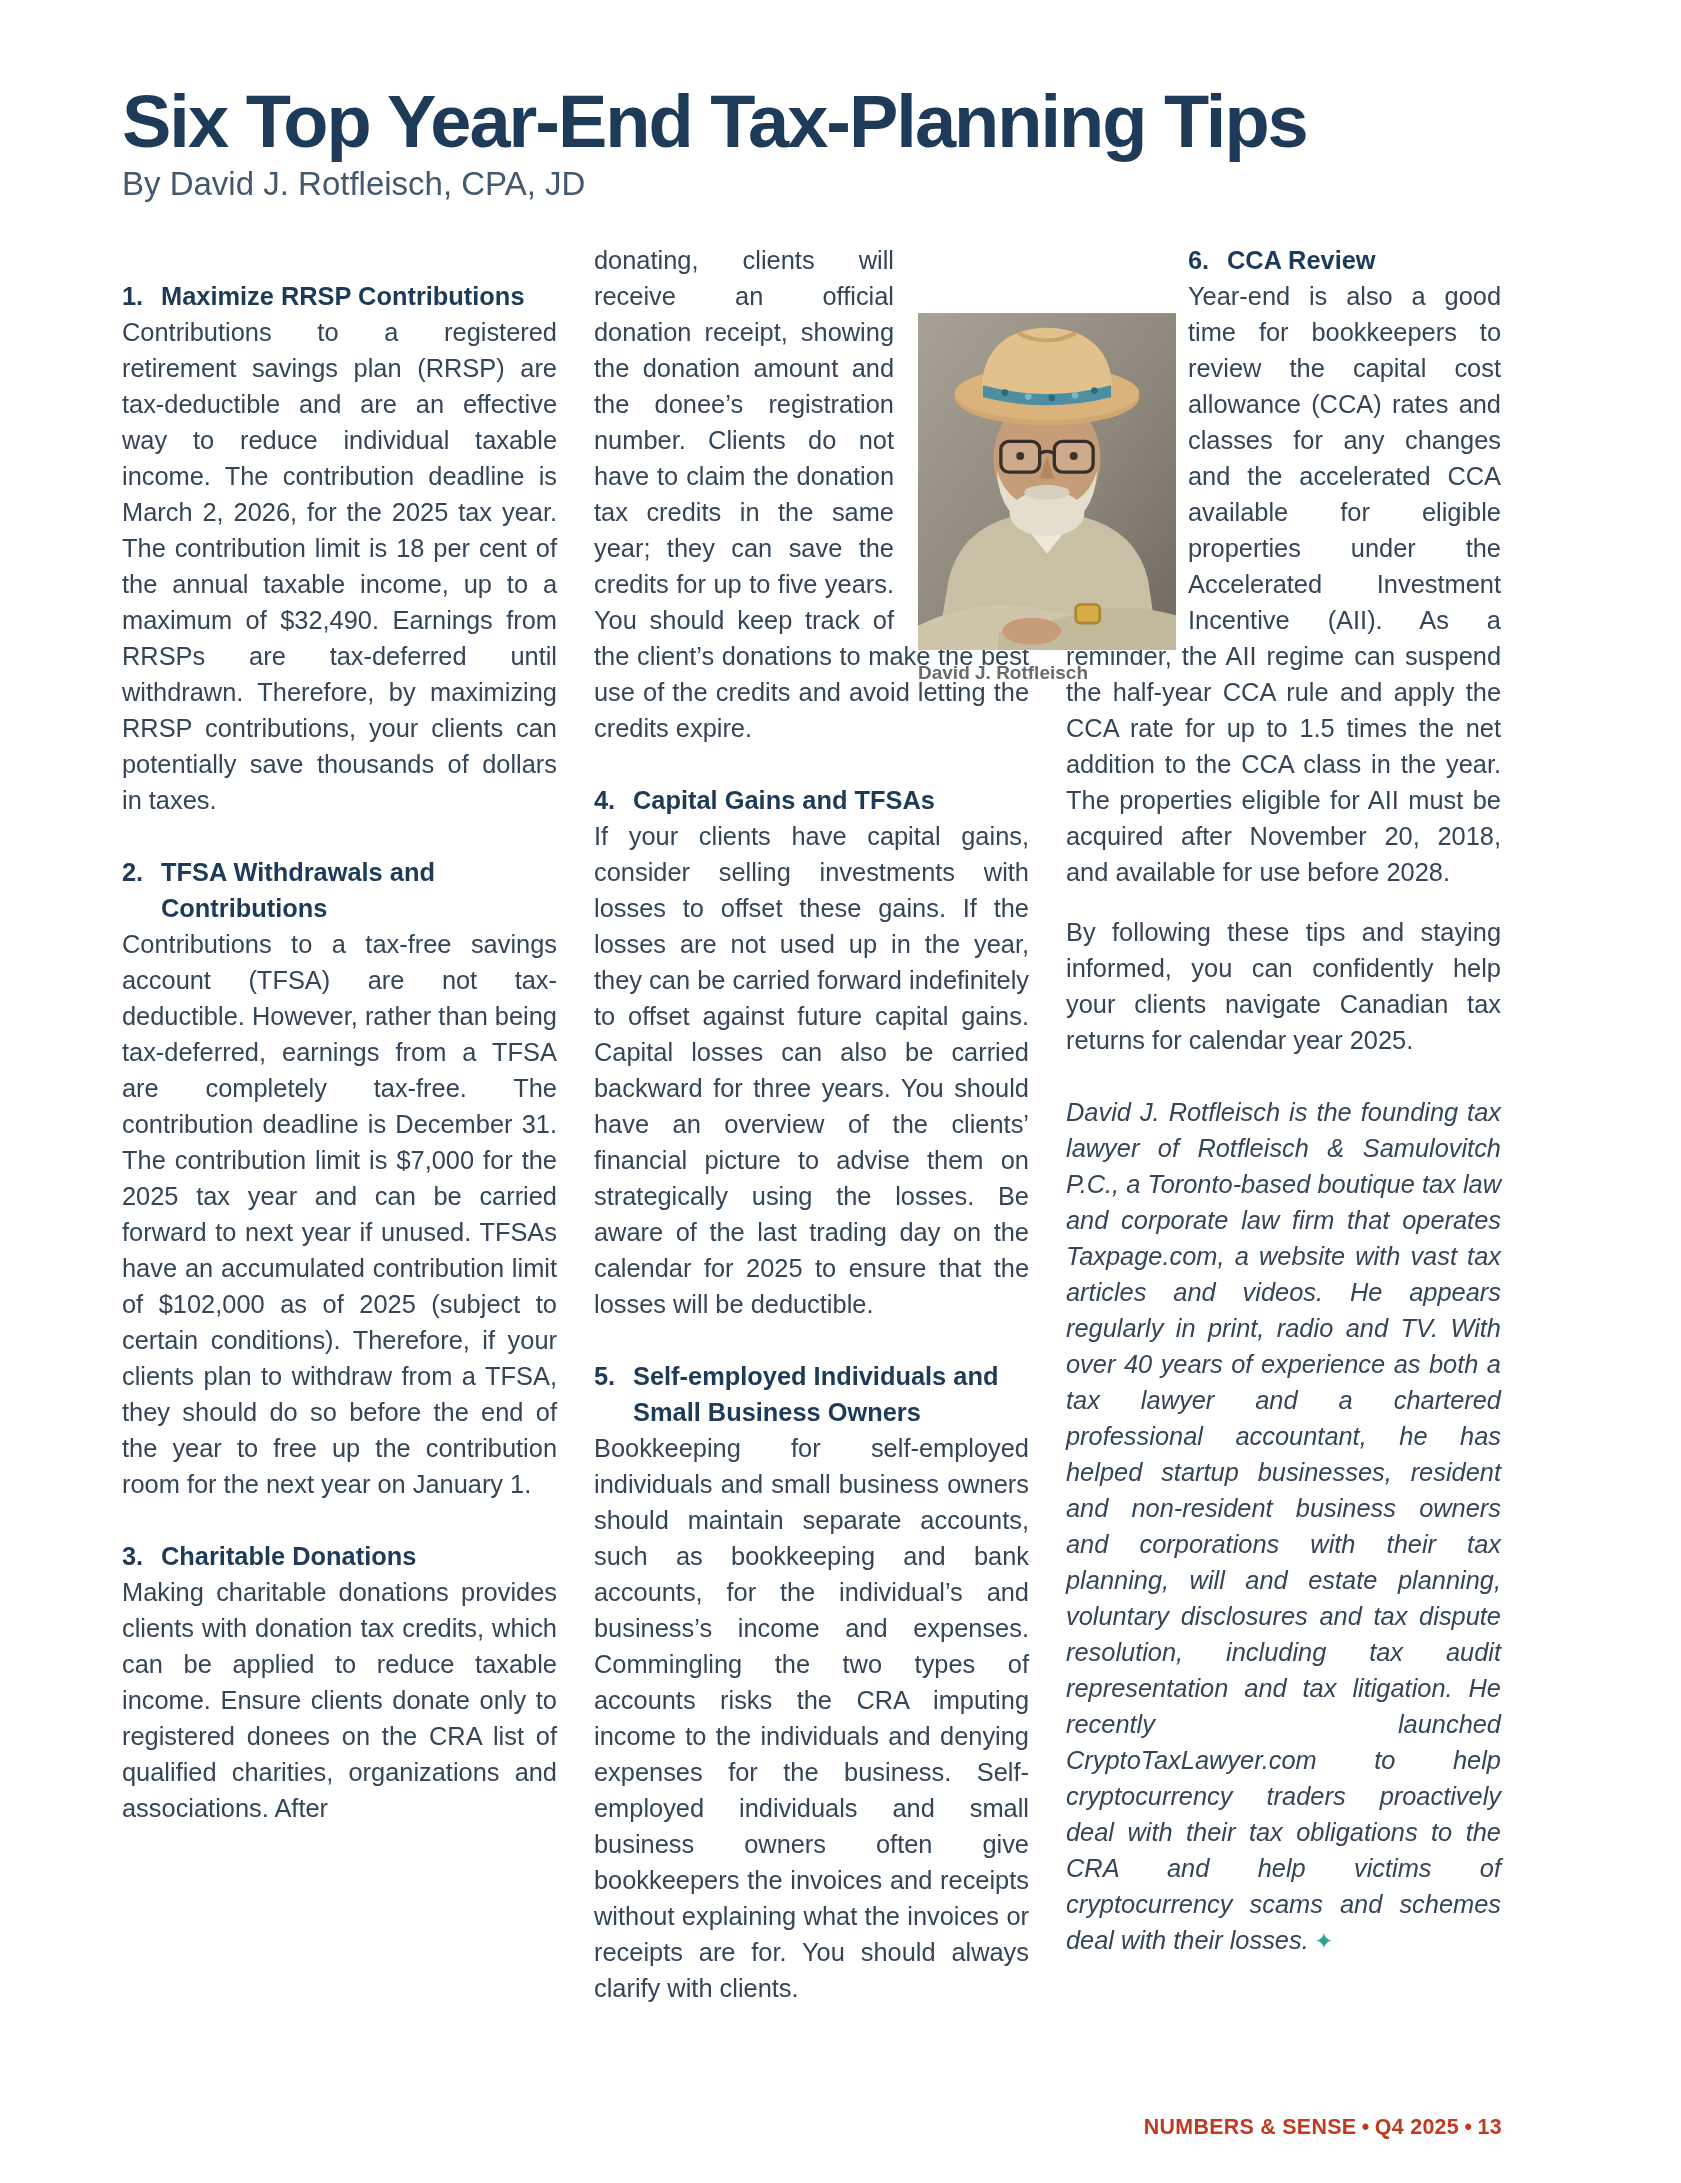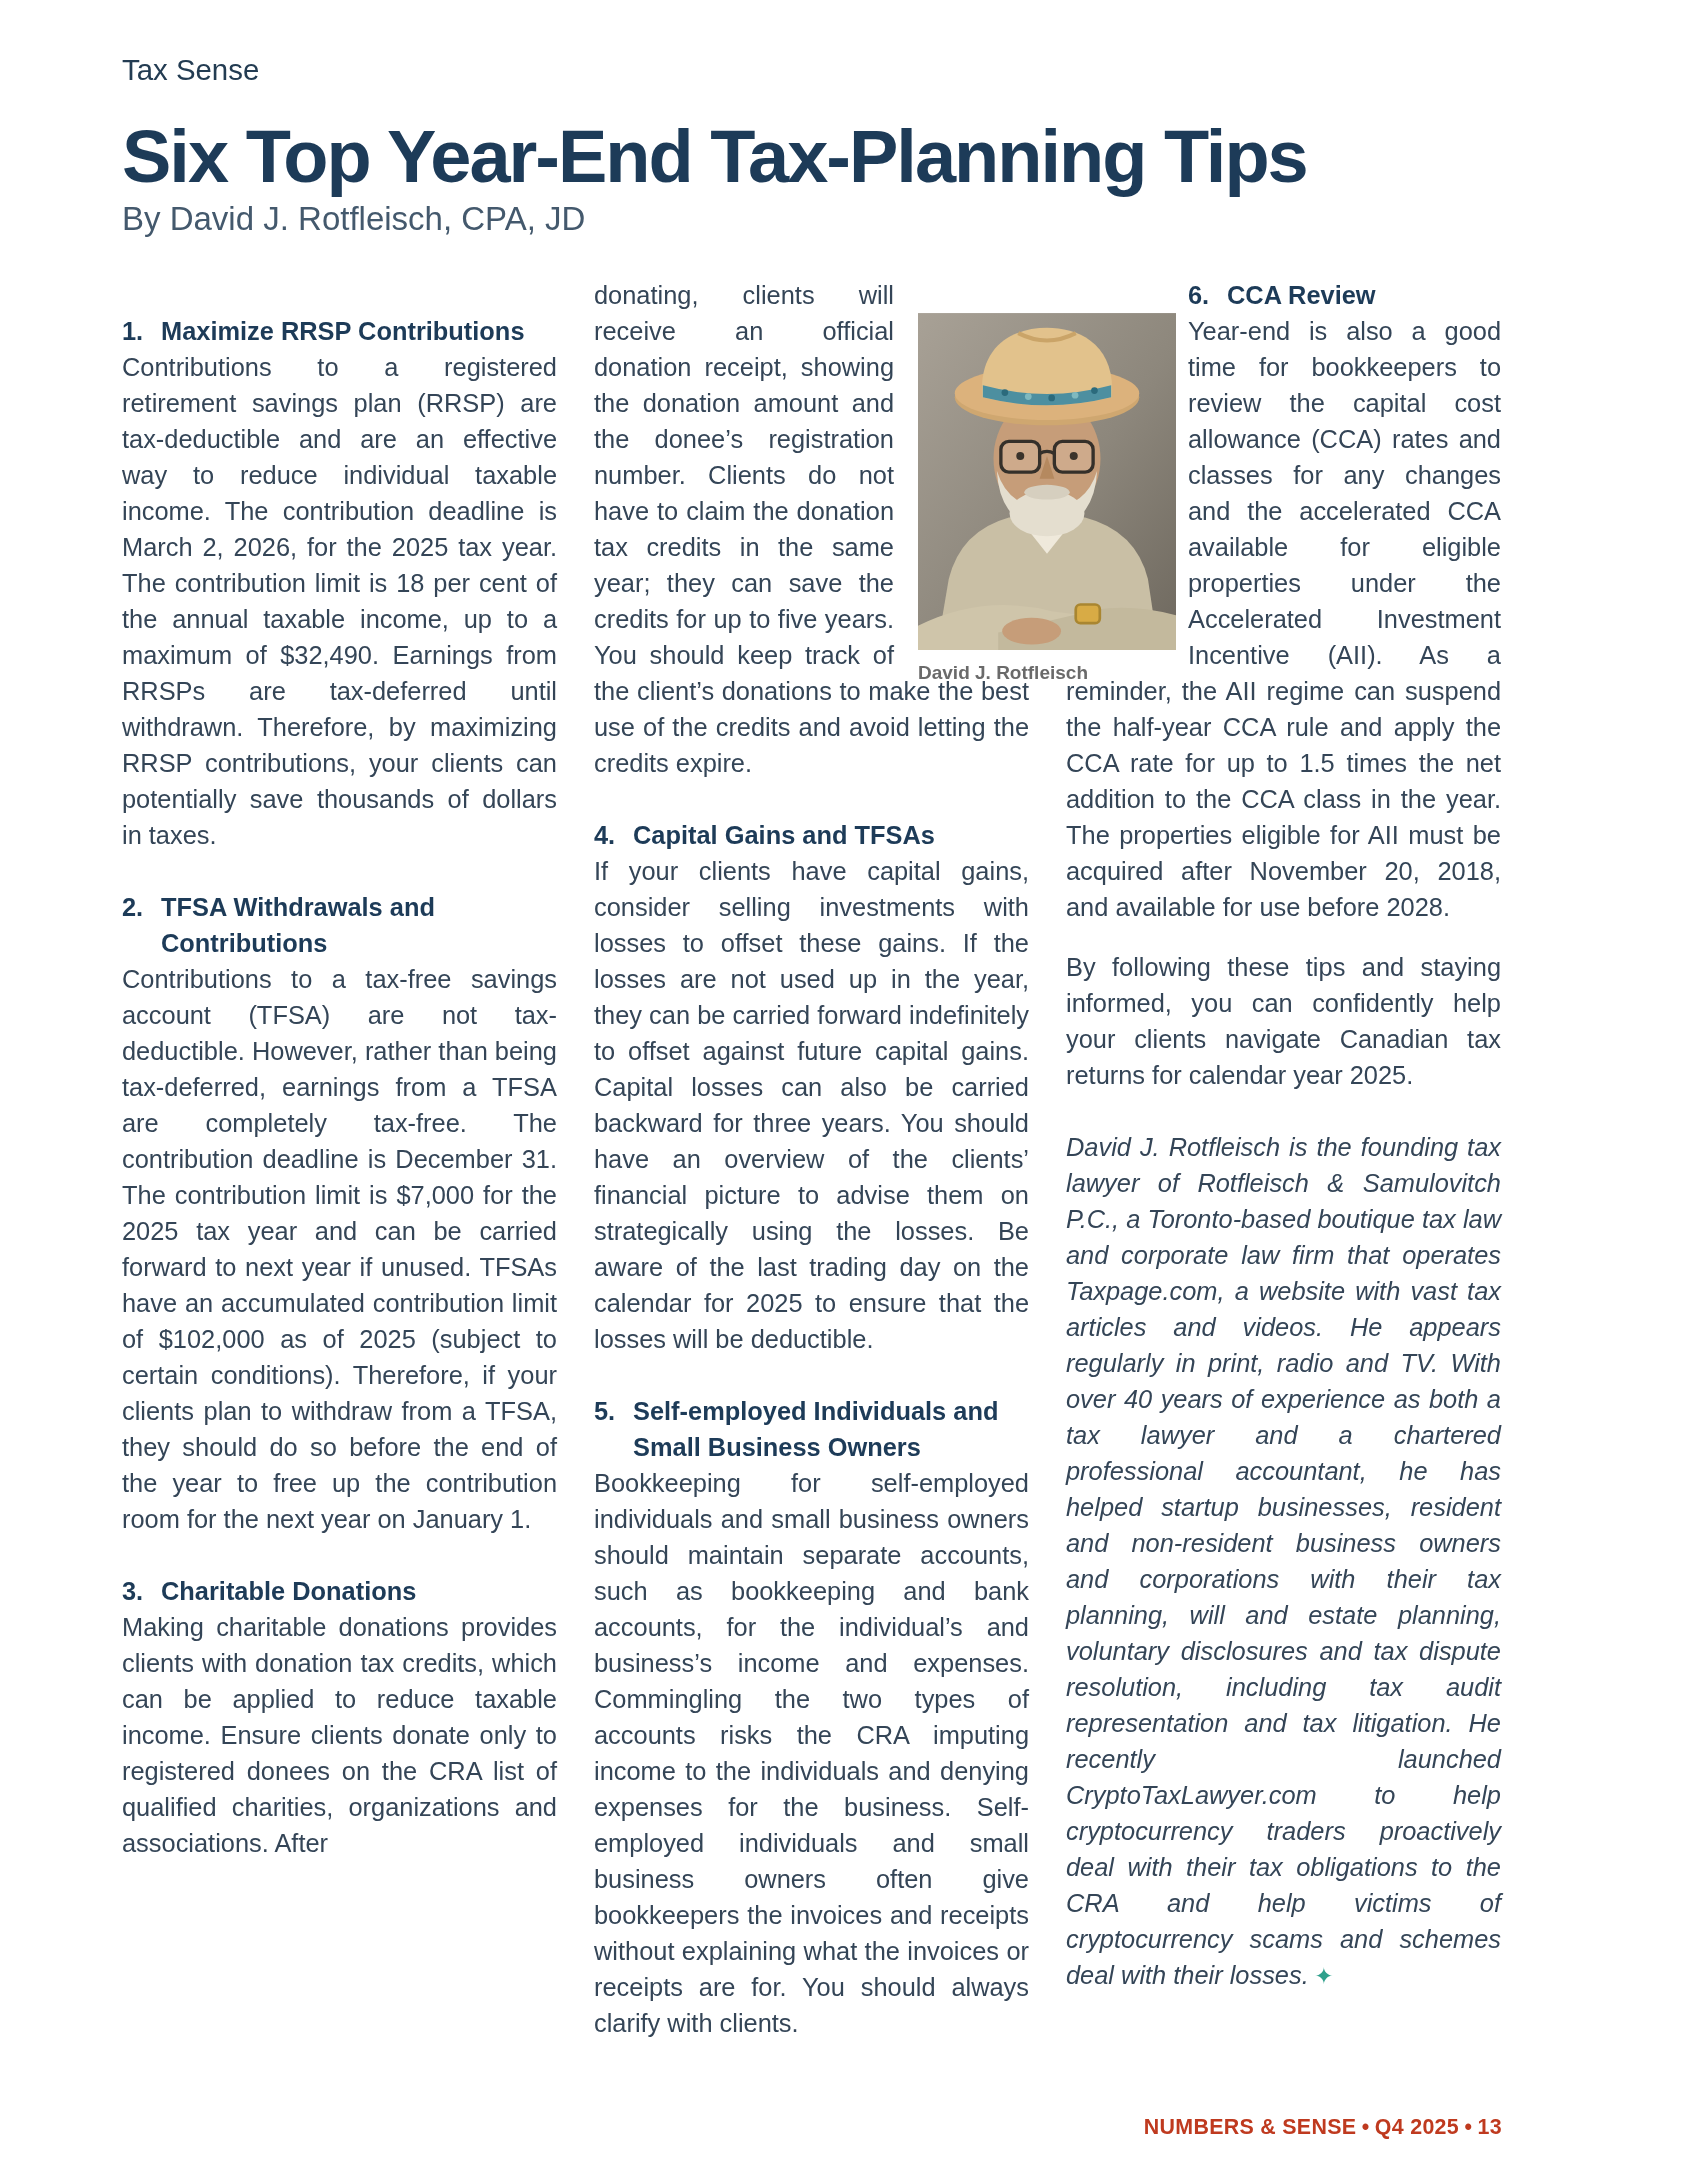--- a/index.html
+++ b/index.html
@@ -101,21 +101,20 @@
   }
   .page-footer .sep { padding: 0 5.4px; }
 </style>
 </head>
 <body>
 
 <div class="page">
   <div class="content">
 
     <header>
-      <div class="kicker">Tax Sense</div>
       <h1 class="title">Six Top Year-End Tax-Planning Tips</h1>
       <div class="byline">By David J. Rotfleisch, CPA, JD</div>
     </header>
 
     <main class="columns">
 
       <div class="col">
 
         <section>
           <h2 class="sec-h">

